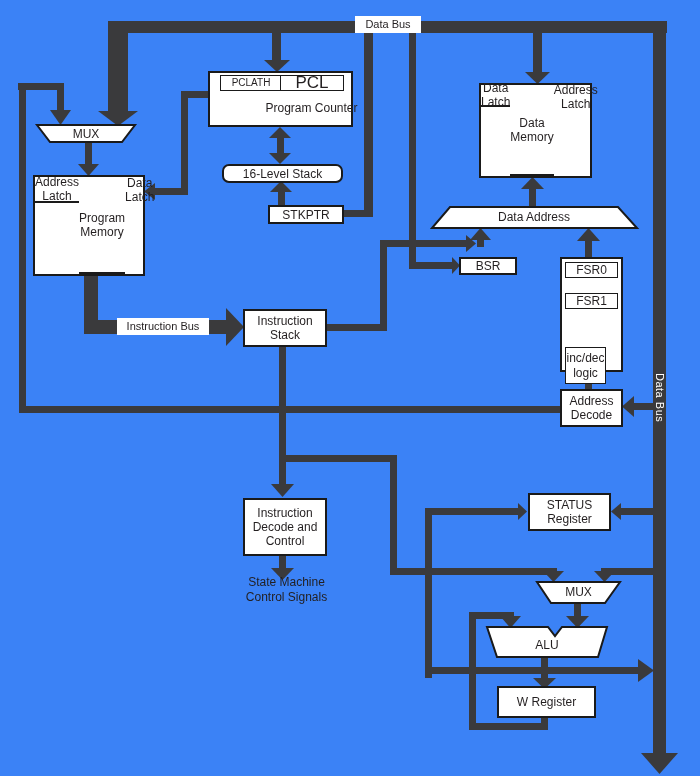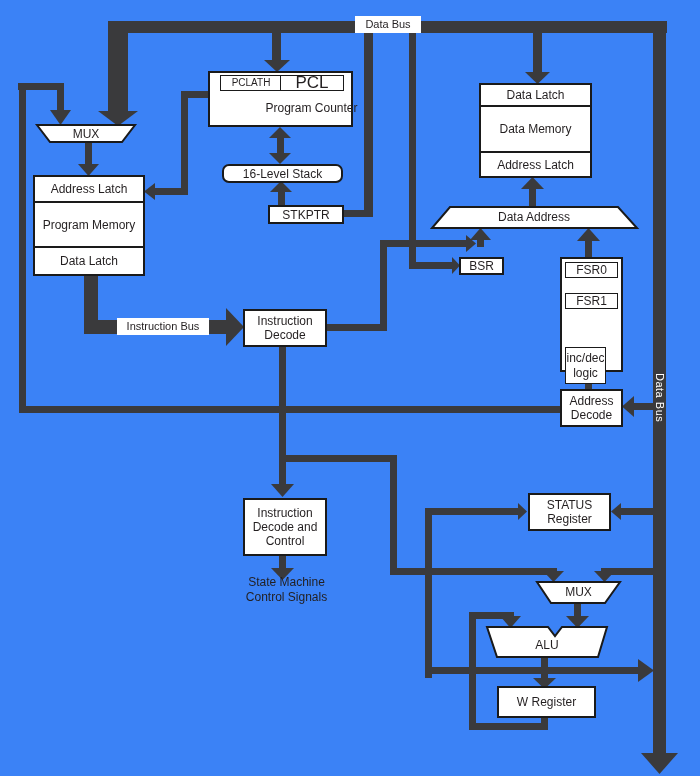--- a/index.html
+++ b/index.html
@@ -6,21 +6,21 @@
   #stage{position:relative;width:700px;height:776px;background:#3b82f6;overflow:hidden;
          font-family:"Liberation Sans",sans-serif;color:#231f20;}
   #wires{position:absolute;left:0;top:0;z-index:1;}
   #wires .ln{fill:#3a3a3c;}
   #wires .shape{fill:#ffffff;stroke:#1a1a1a;stroke-width:2;stroke-linejoin:miter;}
   .box{position:absolute;z-index:2;background:#ffffff;border:2px solid #1a1a1a;
        box-sizing:border-box;display:flex;align-items:center;justify-content:center;
        text-align:center;font-size:12px;line-height:14px;}
   .thin{border-width:1.5px;}
   .grp{position:absolute;z-index:2;background:#ffffff;border:2px solid #1a1a1a;
-       box-sizing:border-box;display:flex;flex-direction:column;}
+       box-sizing:border-box;display:flex;flex-direction:row;}
   .grp-row{display:flex;align-items:center;justify-content:center;font-size:12px;
        box-sizing:border-box;text-align:center;}
   .divided{border-bottom:2px solid #1a1a1a;}
   .lbl{position:absolute;z-index:3;display:flex;align-items:center;justify-content:center;
        text-align:center;font-size:12px;line-height:15px;}
   .buslbl{background:#ffffff;font-size:11px;z-index:3;}
   .vtext{writing-mode:vertical-rl;color:#ffffff;font-size:11px;letter-spacing:0.5px;}
 </style>
 </head>
 <body>
@@ -148,22 +148,22 @@
     <div class="grp-row divided" style="height:22px;">Data Latch</div>
     <div class="grp-row divided" style="flex:1;">Data Memory</div>
     <div class="grp-row" style="height:23px;">Address Latch</div>
   </div>
 
   <div class="lbl" style="left:37px;top:126px;width:98px;height:16px;">MUX</div>
   <div class="lbl" style="left:450px;top:208px;width:168px;height:18px;">Data Address</div>
   <div class="lbl" style="left:537px;top:583px;width:83px;height:18px;">MUX</div>
   <div class="lbl" style="left:497px;top:637px;width:100px;height:16px;">ALU</div>
 
-  <div class="box" style="left:243px;top:309px;width:84px;height:38px;">Instruction Decode</div>
-  <div class="box" style="left:459px;top:257px;width:45px;height:18px;">BSR</div>
+  <div class="box" style="left:243px;top:309px;width:84px;height:38px;">Instruction Stack</div>
+  <div class="box" style="left:459px;top:257px;width:58px;height:18px;">BSR</div>
 
   <div class="grp" style="left:560px;top:257px;width:63px;height:115px;">
     <div class="box thin" style="left: 3px; top: 3px; width: 53px; height: 16px; position: absolute;">FSR0</div>
     <div class="box thin" style="left: 3px; top: 34px; width: 53px; height: 16px; position: absolute;">FSR1</div>
     <div class="box thin" style="left: 3px; top: 72px; width: 41px; height: 37px; line-height: 15px; position: absolute; margin-top: 16px;">inc/dec logic</div>
   </div>
 
   <div class="box" style="left:560px;top:389px;width:63px;height:38px;">Address Decode</div>
   <div class="box" style="left:243px;top:498px;width:84px;height:58px;">Instruction Decode and Control</div>
   <div class="box" style="left:528px;top:493px;width:83px;height:38px;">STATUS Register</div>

